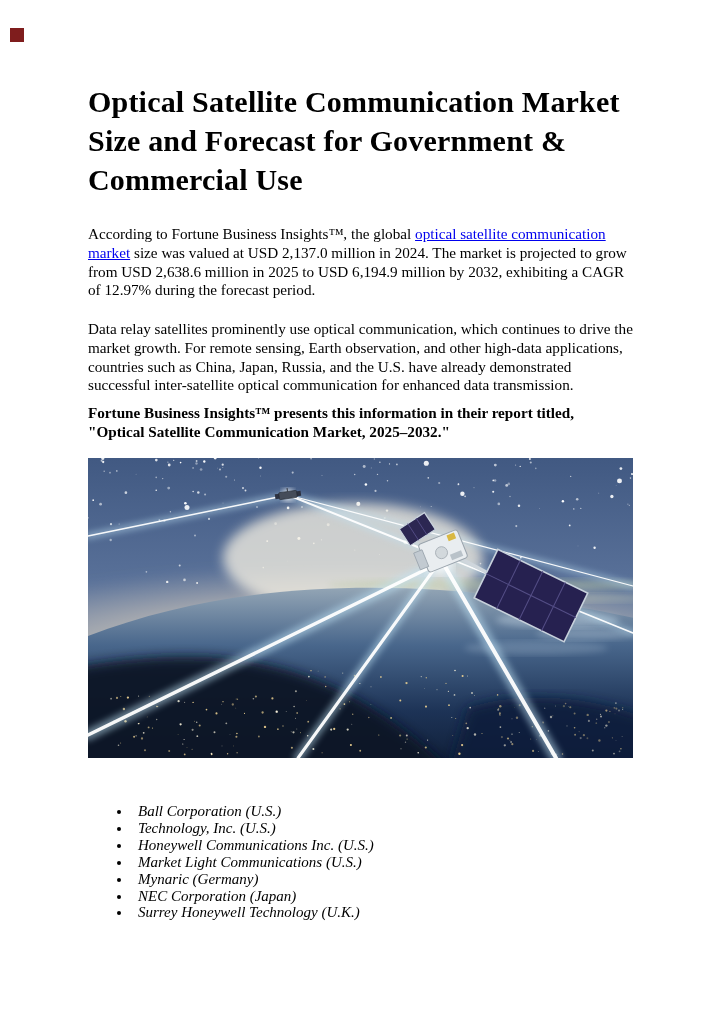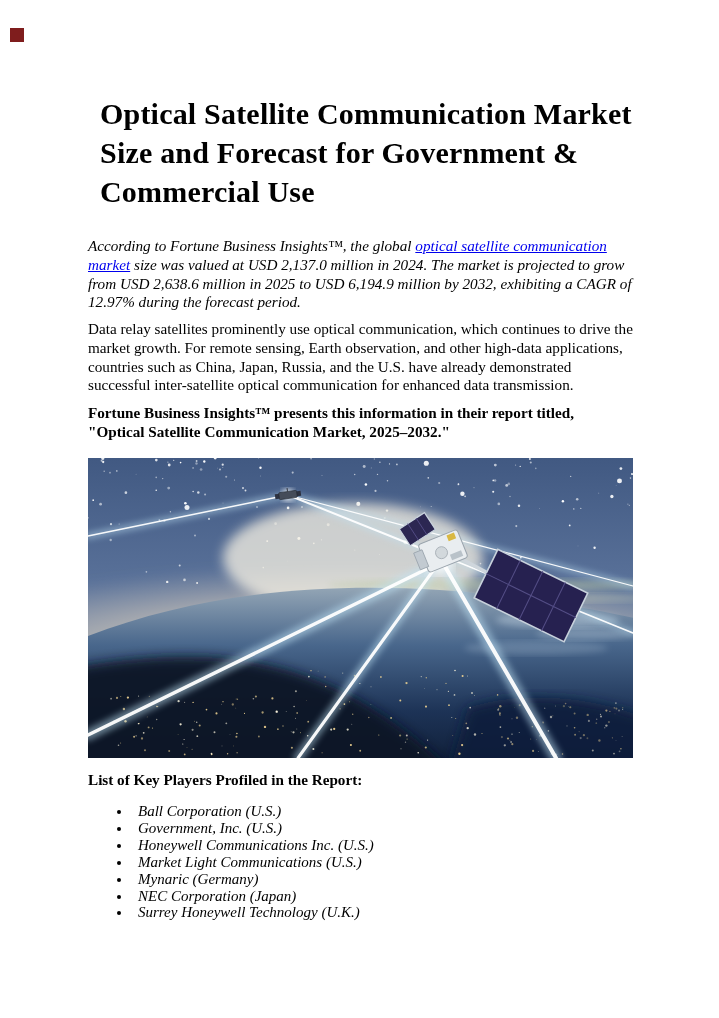--- a/index.html
+++ b/index.html
@@ -2,25 +2,25 @@
 <html style="--link: #0000EE; --marker: #7f1d1d;"><head>
 <meta charset="utf-8">
 <style>
   html,body{margin:0;padding:0;background:#ffffff;}
   .page{
     position:relative;width:719px;height:1018px;margin:0 auto;background:#fff;
     overflow:hidden;font-family:"Liberation Serif","DejaVu Serif",serif;color:#000;
   }
   .red-marker{position:absolute;left:10px;top:28px;width:14px;height:14px;background:var(--marker,#7f1d1d);}
   .doc-title{
-    position:absolute;left:88px;top:82px;width:548px;margin:12px;
+    position:absolute;left:88px;top:82px;width:548px;margin:0;
     font-size:30px;line-height:39px;font-weight:bold;letter-spacing:.2px;
   }
   .para{position:absolute;left:88px;width:546px;margin:0;font-size:15.2px;line-height:18.8px;}
-  #p1{top:237px;font-style:italic;}
+  #p1{top:225px;}
   #p2{top:320px;font-family:Liberation Serif, serif;}
   #p3{top:404px;font-weight:bold;font-family:Liberation Serif, serif;}
   .para a{color:var(--link,#0000EE);text-decoration:underline;cursor:pointer;}
   .hero{position:absolute;left:88px;top:458px;width:545px;height:300px;margin:0;}
   .hero svg{display:block;}
   .kp-heading{position:absolute;left:88px;top:771px;width:546px;margin:0;font-size:15.2px;font-weight:bold;}
   .kp-list{position:absolute;left:88px;top:803px;width:520px;margin:0;padding:0 0 0 44px;}
   .kp-list li{font-size:15px;line-height:16.9px;padding-left:6px;font-style:italic;}
 </style>
 </head>
@@ -491,25 +491,24 @@
           <rect x="-10" y="-27" width="100" height="54" fill="#262150" stroke="#c8d2dc" stroke-width="1.6"></rect>
           <line x1="15" y1="-27" x2="15" y2="27" stroke="#544e86" stroke-width="1"></line>
           <line x1="40" y1="-27" x2="40" y2="27" stroke="#544e86" stroke-width="1"></line>
           <line x1="65" y1="-27" x2="65" y2="27" stroke="#544e86" stroke-width="1"></line>
           <line x1="-10" y1="0" x2="90" y2="0" stroke="#544e86" stroke-width="1"></line>
         </g>
       </g>
     </svg>
   </figure>
 
-  <h2 class="kp-heading">List of Key Players Profiled in the Report:</h2>
 
   <ul class="kp-list">
     <li>Ball Corporation (U.S.)</li>
-    <li>Government, Inc. (U.S.)</li>
+    <li>Technology, Inc. (U.S.)</li>
     <li>Honeywell Communications Inc. (U.S.)</li>
     <li>Market Light Communications (U.S.)</li>
     <li>Mynaric (Germany)</li>
     <li>NEC Corporation (Japan)</li>
     <li>Surrey Honeywell Technology (U.K.)</li>
   </ul>
 
 </div>
 
 </body></html>

